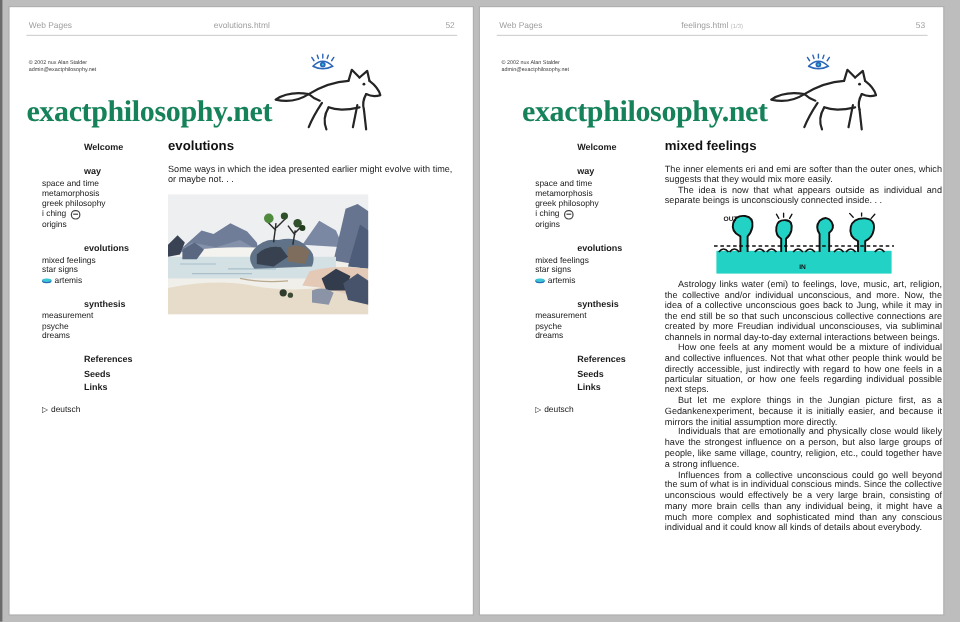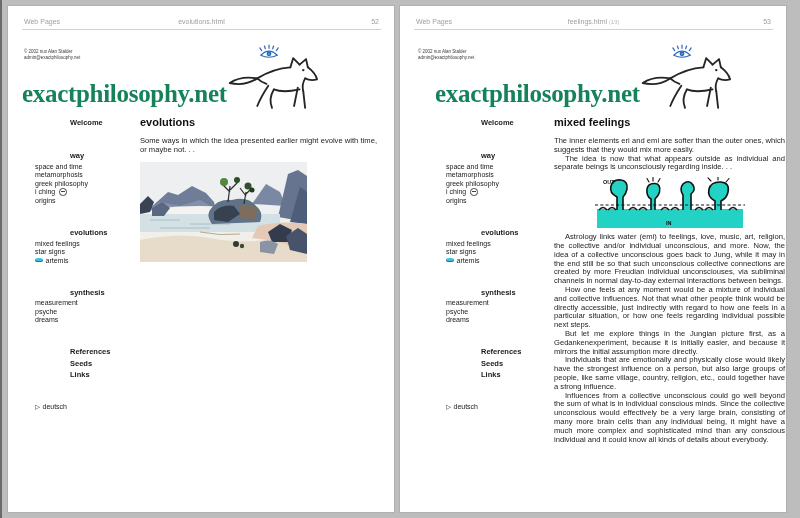--- a/index.html
+++ b/index.html
@@ -34,21 +34,21 @@
         color:#15825a;letter-spacing:-0.3px;white-space:nowrap;cursor:pointer;}
   .fox{position:absolute;left:206px;top:8px;width:92px;height:58px;}
   .eye{position:absolute;left:238px;top:-2px;width:22px;height:16px;}
 
   
   .sidebar{position:absolute;left:18px;top:112px;width:112px;}
   .page-right .sidebar{left:37px;}
   .nav-item{color:#1a1a1a;cursor:pointer;padding-left:44px;}
   .nav-section{font-weight:bold;font-size:7.5px;margin:0 0 2.5px;}
   .nav-sub{font-size:7px;margin:0 0 1.5px;padding-left:9px;display:flex;align-items:center;gap:2.5px;}
-  .gap{margin-top:24px;}
+  .gap{margin-top:11px;}
 
   .ico-slot{display:inline-block;flex:none;}
   .ico-iching{width:5.5px;height:5.5px;border:0.8px solid #444;border-radius:50%;position:relative;margin-left:1.5px;}
   .ico-iching::before{content:"";position:absolute;left:0.8px;right:0.8px;top:2px;height:0.8px;background:#444;}
   .ico-artemis{width:8px;height:4.5px;background:#3ac4d6;border-radius:50%;
                box-shadow:inset 0 -1px 0 #2b66b8;}
   .ico-deutsch::before{content:"\25B7";font-size:6.5px;color:#222;line-height:1;}
 
   
   .main{position:absolute;left:132px;top:110px;width:237px;}
@@ -392,21 +392,21 @@
 
       </div>
     </nav>
 
   <div class="main">
     <h2 class="content-title">mixed feelings</h2>
 
     <div>
 
     <p class="para lbl">The inner elements eri and emi are softer than the outer ones, which suggests that they would mix more easily.</p>
-        <p class="para lbl indent">The idea is now that what appears outside as individual and separate beings is unconsciously regarding inside. . .</p>
+        <p class="para lbl indent">The idea is now that what appears outside as individual and separate beings is unconsciously connected inside. . .</p>
       </div>
 
     <svg class="diagram" viewBox="0 0 150 52">
       <rect x="2" y="32" width="146" height="19" fill="#22d3c5"></rect>
       <g stroke="#111" stroke-width="1.4" fill="none">
         <path d="M4,33 q4,-5 8,0 M13,33 q4,-5 8,0 M34,33 q4,-5 8,0 M44,33 q4,-5 8,0
                  M66,33 q4,-5 8,0 M76,33 q4,-5 8,0 M100,33 q4,-5 8,0 M110,33 q4,-5 8,0
                  M134,33 q4,-5 8,0"></path>
       </g>
       <g stroke="#111" stroke-width="1.6" fill="#22d3c5" stroke-linejoin="round">

